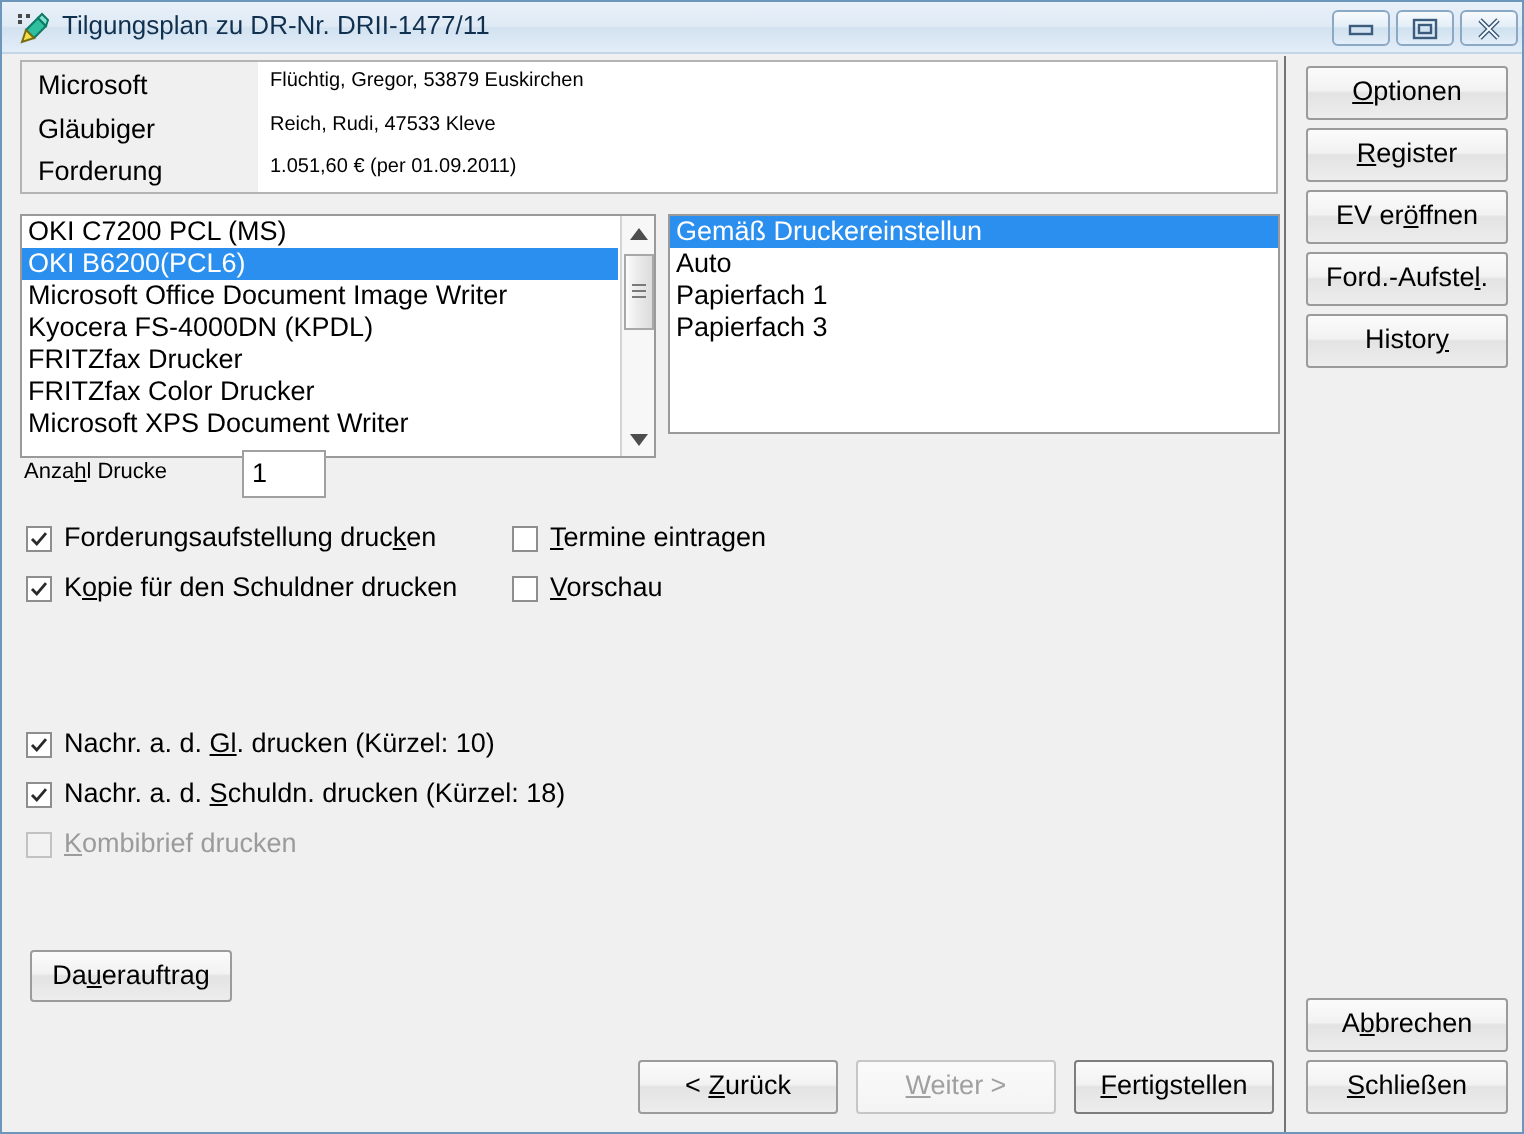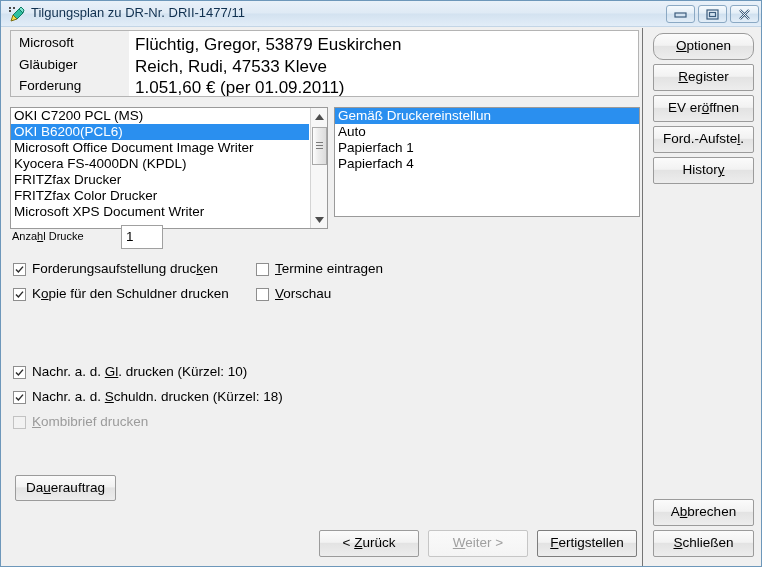--- a/index.html
+++ b/index.html
@@ -66,21 +66,21 @@
     width: 118px; height: 100%;
     background: #f0f0f0;
   }
   .hrow { position: absolute; left: 0; height: 22px; width: 100%; }
   .hrow .hlabel {
     position: absolute; left: 8px; top: 2px;
     font-size: 13.5px; white-space: nowrap;
   }
   .hrow .hvalue {
     position: absolute; left: 124px; top: 2px;
-    font-size: 17px; white-space: nowrap;
+    font-size: 10px; white-space: nowrap;
   }
 
   
   .listbox {
     position: absolute;
     background: #ffffff;
     border: 1px solid #9a9a9a;
     box-sizing: border-box;
     overflow: hidden;
   }
@@ -292,21 +292,21 @@
           </svg>
       </div>
     </div>
   </div>
 
   <div class="listbox" id="tray-list">
     <div class="lb-inner" id="tray-items">
         <div class="lb-item selected">Gemäß Druckereinstellun</div>
         <div class="lb-item">Auto</div>
         <div class="lb-item">Papierfach 1</div>
-        <div class="lb-item">Papierfach 4</div>
+        <div class="lb-item">Papierfach 3</div>
       </div>
   </div>
 
   <div id="anzahl-row">
     <span id="anzahl-label">Anza<u>h</u>l Drucke</span>
     <div id="anzahl-input">
       <span>1</span>
     </div>
   </div>
 
@@ -355,21 +355,21 @@
     <span class="box"></span>
     <span class="cblabel"><u>K</u>ombibrief drucken</span>
   </div>
 
   <div class="btn" id="btn-dauerauftrag" style="left:14px; top:438px; width:101px; height:26px;margin-top:36px;">
     <span style="padding-top:4px;">Da<u>u</u>erauftrag</span>
   </div>
 
   <div id="divider"></div>
 
-  <div class="btn sidebtn" id="side-0" style="top:32px;border-radius:10px;">
+  <div class="btn sidebtn" id="side-0" style="top:32px;">
     <span><u>O</u>ptionen</span>
   </div>
   <div class="btn sidebtn" id="side-1" style="top:63px;">
     <span><u>R</u>egister</span>
   </div>
   <div class="btn sidebtn" id="side-2" style="top:94px;">
     <span>EV er<u>ö</u>ffnen</span>
   </div>
   <div class="btn sidebtn" id="side-3" style="top:125px;">
     <span>Ford.-Aufste<u>l</u>.</span>

